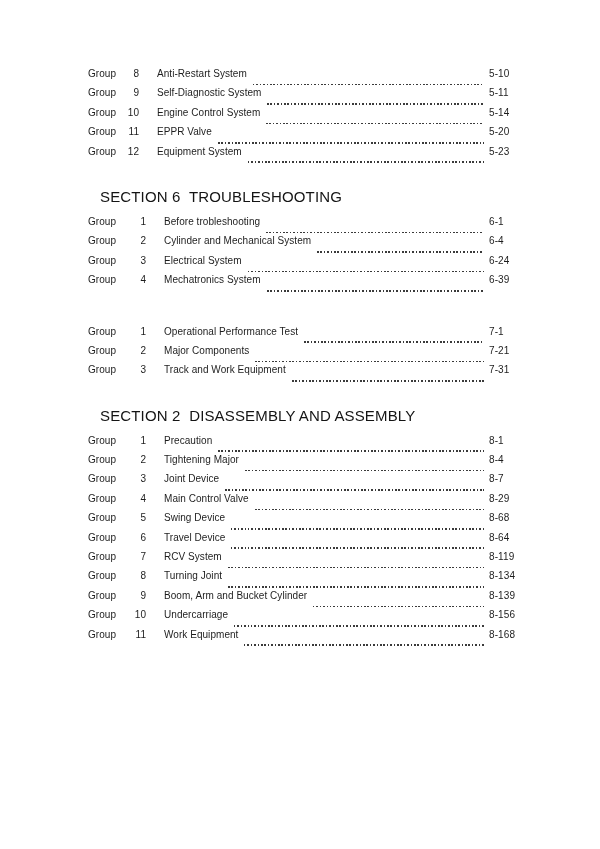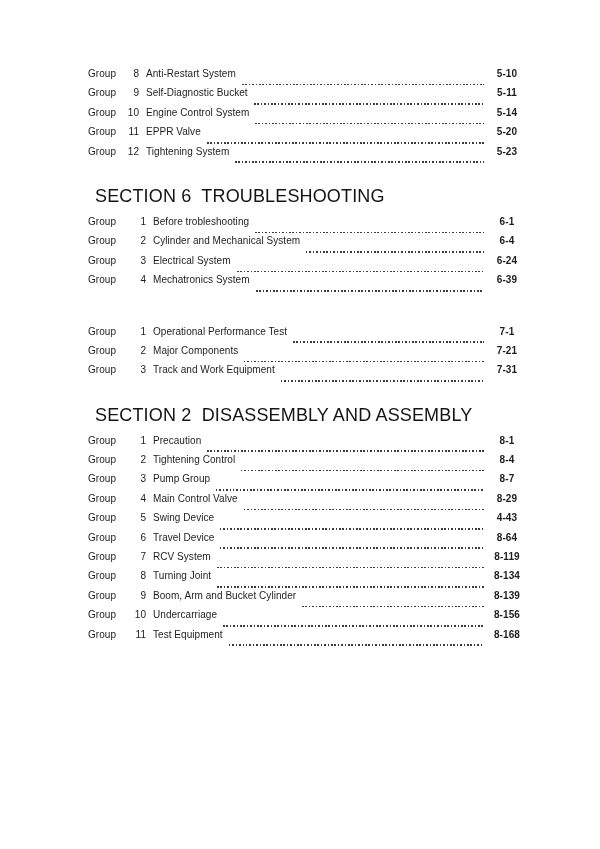--- a/index.html
+++ b/index.html
@@ -27,27 +27,26 @@
 
   .toc {
     position: absolute;
     left: 0;
     top: 0;
     width: 600px;
   }
 
   
   .section-heading {
-    font-size: 18px;
+    font-size: 15px;
     letter-spacing: 0.15px;
     color: #141414;
-    padding-left: 70px;
+    padding-left: 100px;
     white-space: pre;
     line-height: 19px;
-    margin-left: 25px;
   }
 
   
   .entry {
     display: flex;
     align-items: baseline;
     height: 19.4px;
     font-size: 10px;
     color: #1d1d1d;
     padding-left: 88px;
@@ -71,21 +70,21 @@
   .wide .grp-num { width: 24px; }
   .wide .grp-word { width: 34px; }
 
   
   .narrow .grp-num { width: 17px; }
   .narrow .grp-word { width: 34px; }
 
   .entry .title {
     flex: 0 0 auto;
     white-space: pre;
-    padding-left: 7px;
+    padding-left: 18px;
   }
 
   .entry .leader {
     flex: 1 1 auto;
     position: relative;
     height: 10px;
     margin: 0 5px 0 6px;
     overflow: hidden;
     align-self: flex-end;
   }
@@ -101,24 +100,23 @@
       #3a3a3a 0px,
       #3a3a3a 1.5px,
       rgba(255,255,255,0) 1.5px,
       rgba(255,255,255,0) 3.4px
     );
   }
 
   .entry .pagenum {
     flex: 0 0 auto;
     width: 36px;
-    text-align: center;
+    text-align: left;
     white-space: pre;
     letter-spacing: 0.1px;
-    font-weight: bold;
   }
 
   
   .gap-before-heading { height: 22px; }
   .gap-after-heading  { height: 10px; }
   .block-top-pad      { height: 68px; }
 </style>
 </head>
 <body>
 
@@ -130,42 +128,42 @@
         <div class="entry narrow">
           <span class="grp-word">Group</span>
           <span class="grp-num">8</span>
           <span class="title">Anti-Restart System</span>
           <span class="leader"></span>
           <span class="pagenum">5-10</span>
         </div>
         <div class="entry narrow">
           <span class="grp-word">Group</span>
           <span class="grp-num">9</span>
-          <span class="title">Self-Diagnostic Bucket</span>
+          <span class="title">Self-Diagnostic System</span>
           <span class="leader"></span>
           <span class="pagenum">5-11</span>
         </div>
         <div class="entry narrow">
           <span class="grp-word">Group</span>
           <span class="grp-num">10</span>
           <span class="title">Engine Control System</span>
           <span class="leader"></span>
           <span class="pagenum">5-14</span>
         </div>
         <div class="entry narrow">
           <span class="grp-word">Group</span>
           <span class="grp-num">11</span>
           <span class="title">EPPR Valve</span>
           <span class="leader"></span>
           <span class="pagenum">5-20</span>
         </div>
         <div class="entry narrow">
           <span class="grp-word">Group</span>
           <span class="grp-num">12</span>
-          <span class="title">Tightening System</span>
+          <span class="title">Equipment System</span>
           <span class="leader"></span>
           <span class="pagenum">5-23</span>
         </div>
       </div>
       <div class="gap-before-heading"></div>
       <div class="section-heading">SECTION 6  TROUBLESHOOTING</div>
       <div class="gap-after-heading"></div>
       <div>
         <div class="entry wide">
           <span class="grp-word">Group</span>
@@ -228,44 +226,44 @@
         <div class="entry wide">
           <span class="grp-word">Group</span>
           <span class="grp-num">1</span>
           <span class="title">Precaution</span>
           <span class="leader"></span>
           <span class="pagenum">8-1</span>
         </div>
         <div class="entry wide">
           <span class="grp-word">Group</span>
           <span class="grp-num">2</span>
-          <span class="title">Tightening Control</span>
+          <span class="title">Tightening Major</span>
           <span class="leader"></span>
           <span class="pagenum">8-4</span>
         </div>
         <div class="entry wide">
           <span class="grp-word">Group</span>
           <span class="grp-num">3</span>
-          <span class="title">Pump Group</span>
+          <span class="title">Joint Device</span>
           <span class="leader"></span>
           <span class="pagenum">8-7</span>
         </div>
         <div class="entry wide">
           <span class="grp-word">Group</span>
           <span class="grp-num">4</span>
           <span class="title">Main Control Valve</span>
           <span class="leader"></span>
           <span class="pagenum">8-29</span>
         </div>
         <div class="entry wide">
           <span class="grp-word">Group</span>
           <span class="grp-num">5</span>
           <span class="title">Swing Device</span>
           <span class="leader"></span>
-          <span class="pagenum">4-43</span>
+          <span class="pagenum">8-68</span>
         </div>
         <div class="entry wide">
           <span class="grp-word">Group</span>
           <span class="grp-num">6</span>
           <span class="title">Travel Device</span>
           <span class="leader"></span>
           <span class="pagenum">8-64</span>
         </div>
         <div class="entry wide">
           <span class="grp-word">Group</span>
@@ -291,19 +289,19 @@
         <div class="entry wide">
           <span class="grp-word">Group</span>
           <span class="grp-num">10</span>
           <span class="title">Undercarriage</span>
           <span class="leader"></span>
           <span class="pagenum">8-156</span>
         </div>
         <div class="entry wide">
           <span class="grp-word">Group</span>
           <span class="grp-num">11</span>
-          <span class="title">Test Equipment</span>
+          <span class="title">Work Equipment</span>
           <span class="leader"></span>
           <span class="pagenum">8-168</span>
         </div>
       </div>
     </div>
 </div>
 
 </body></html>

